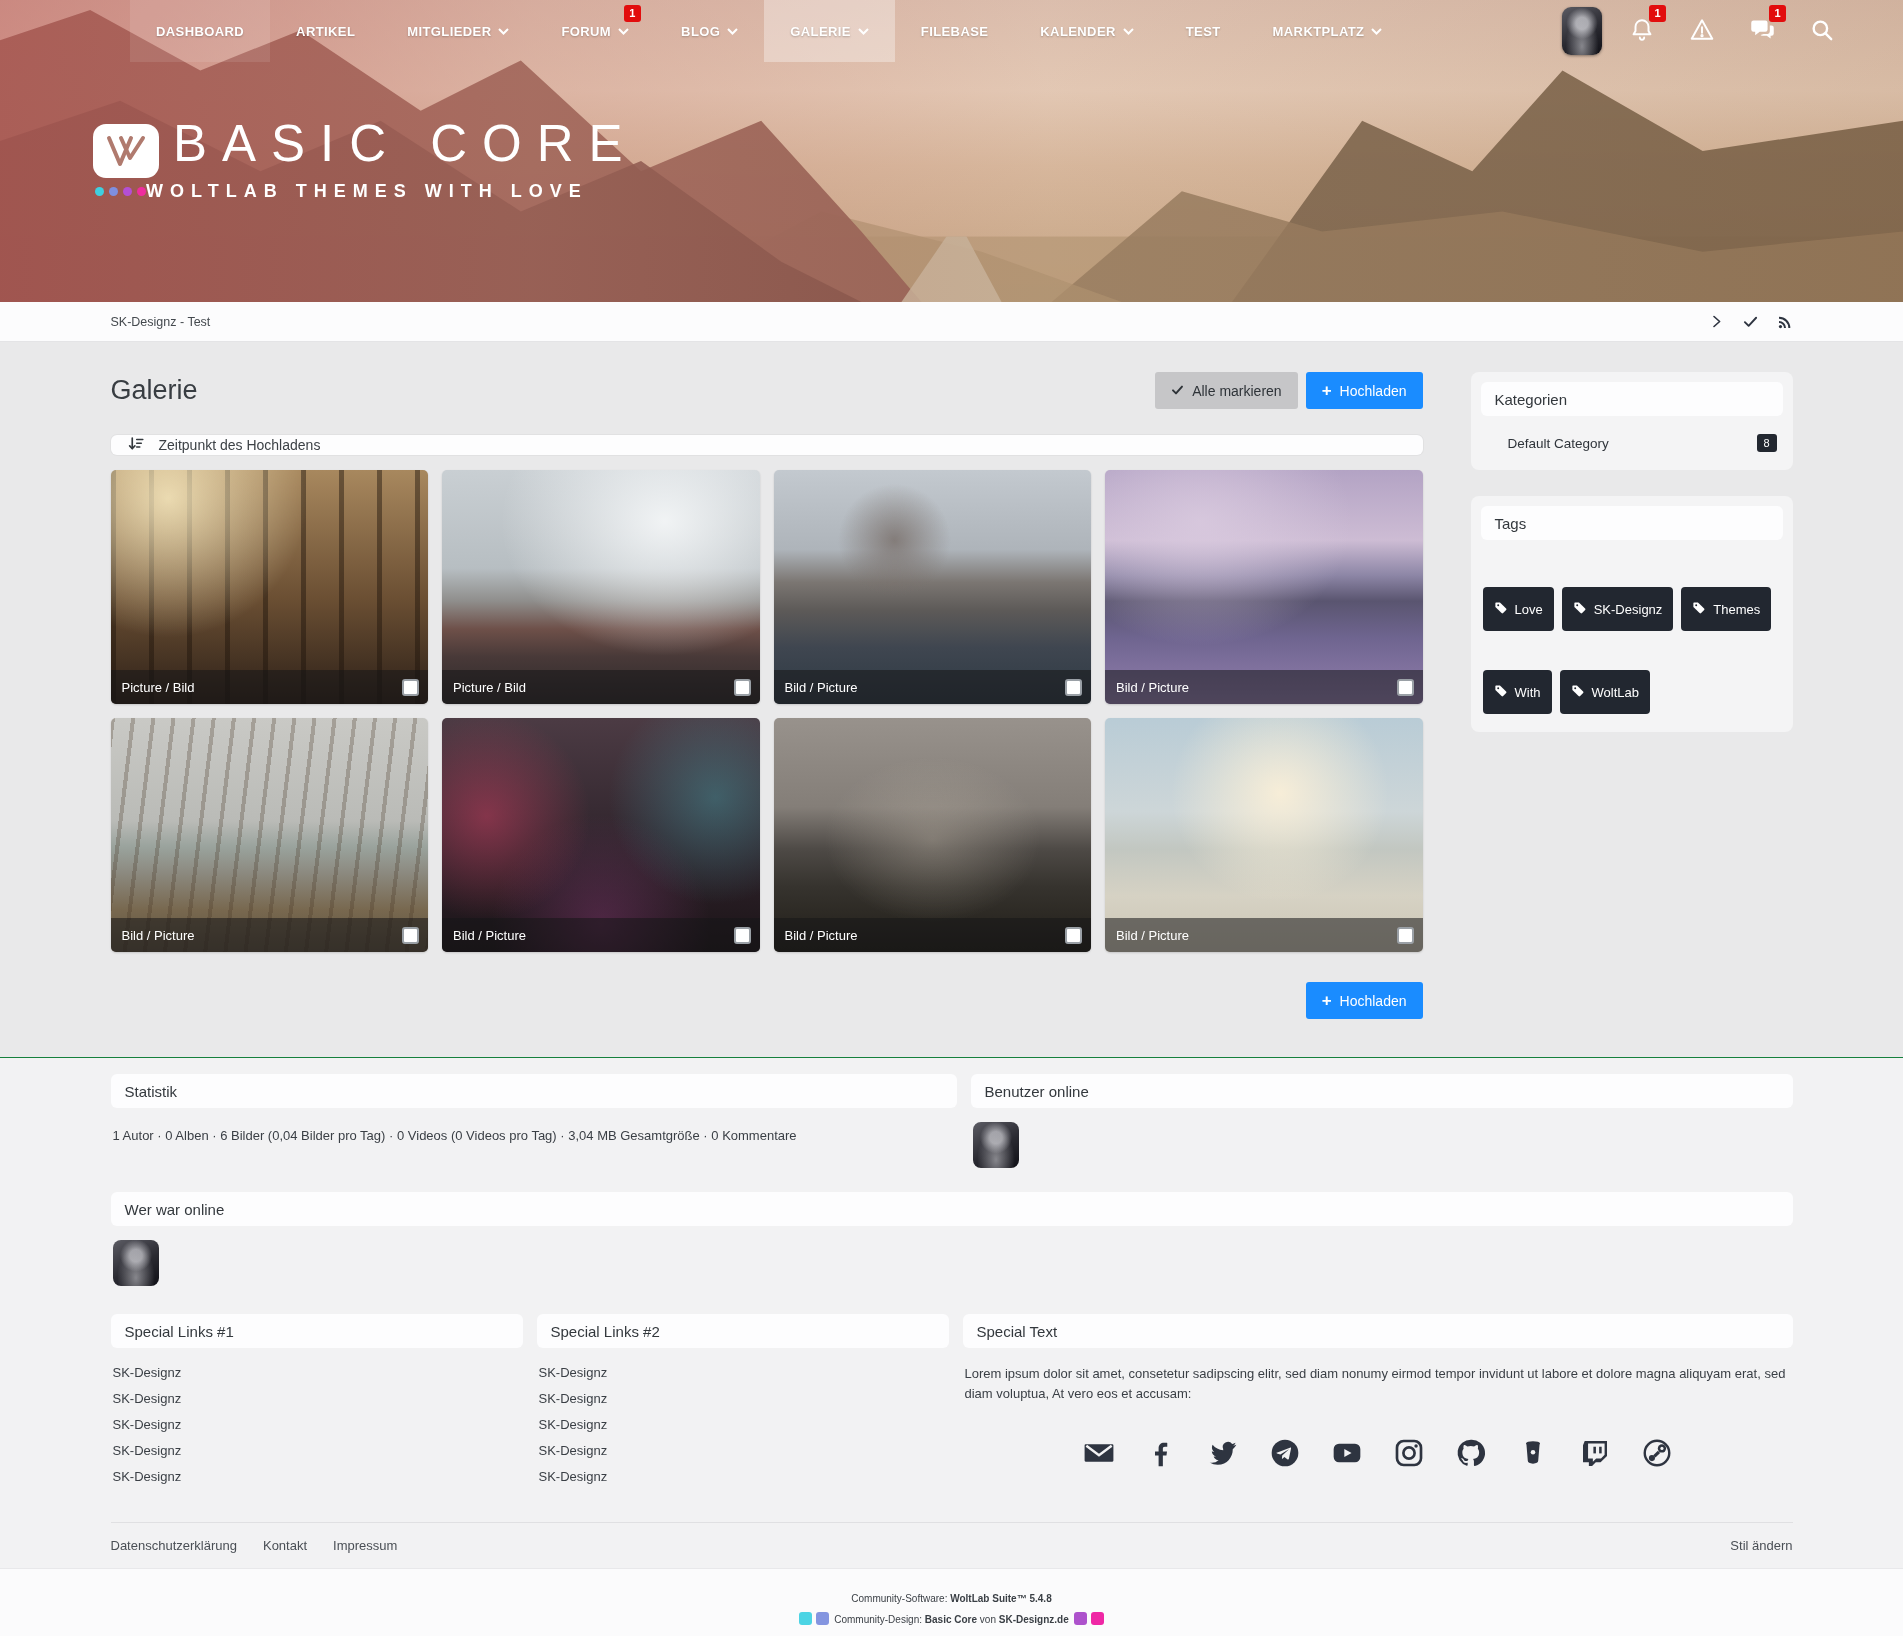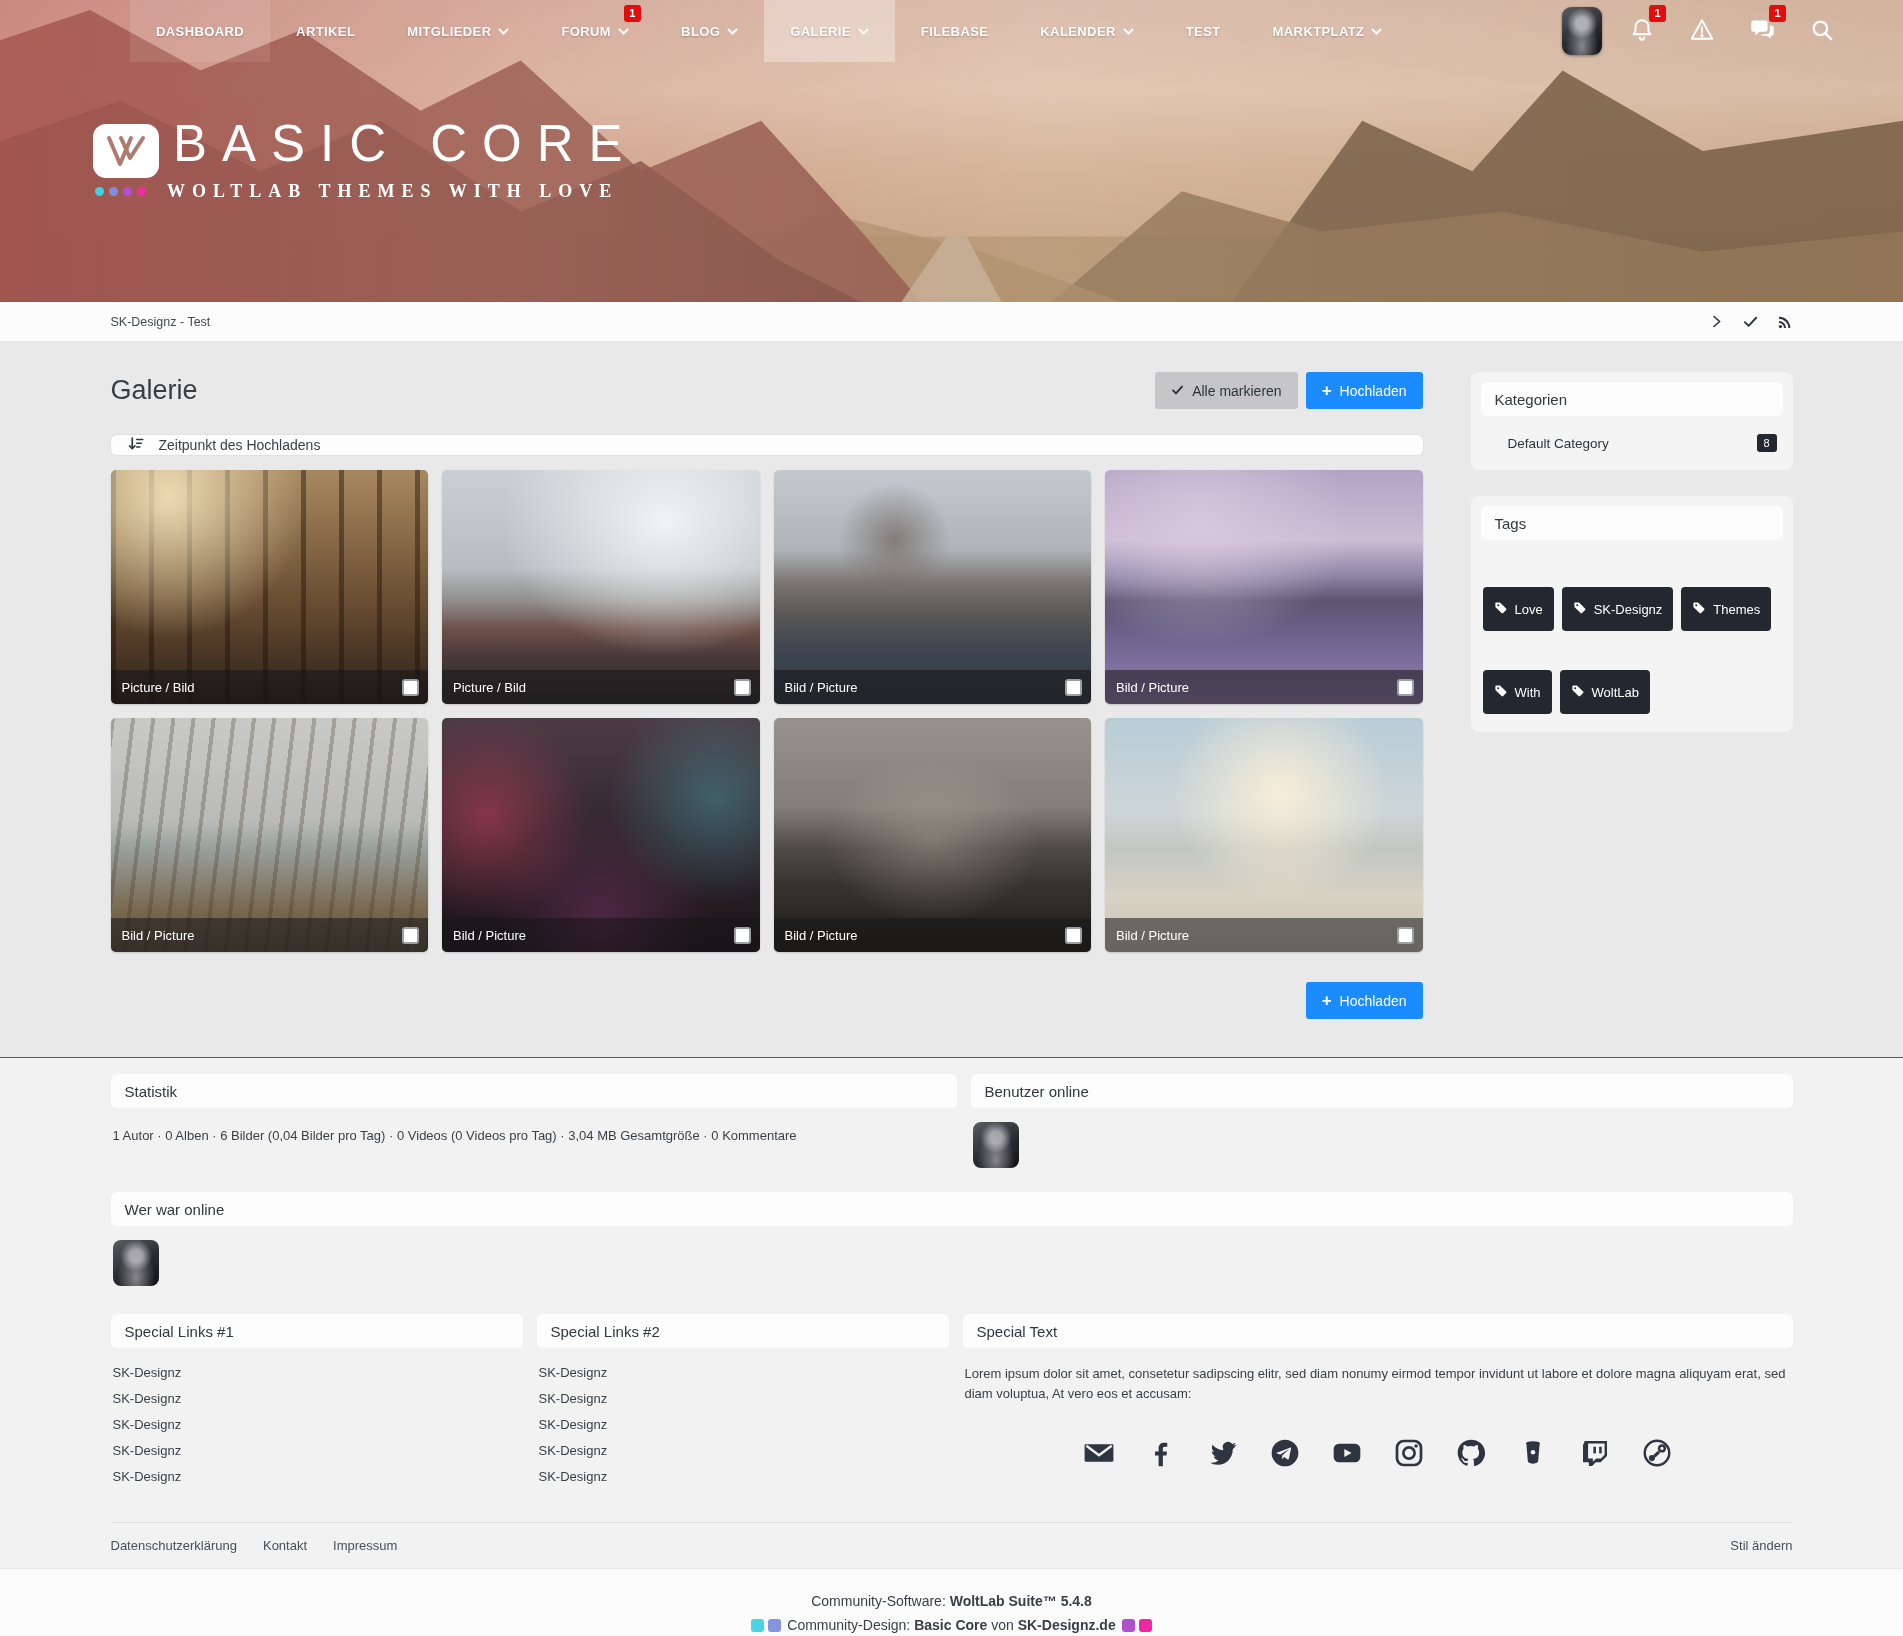--- a/index.html
+++ b/index.html
@@ -65,21 +65,21 @@
   .hero-brand { position:absolute; left:93px; top:118px; z-index:4; display:flex; align-items:flex-start; }
   .brand-logo-box {
     width:66px; height:54px; background:#fff; border-radius:13px;
     display:flex; align-items:center; justify-content:center; margin-top:6px;
   }
   .brand-text-wrap { margin-left:14px; }
   .brand-title {
     color:#fff; font-size:51px; font-weight:400; letter-spacing:15px; line-height:1;
     white-space:nowrap;
   }
-  .brand-sub { display:flex; align-items:center; gap:21px; margin-top:12px;font-family:Liberation Serif, serif; }
+  .brand-sub { display:flex; align-items:center; gap:0; margin-top:12px; }
   .brand-dots { display:flex; gap:5px; margin-left:-78px; }
   .brand-dots i { width:9px; height:9px; border-radius:50%; display:block; }
   .dot-1{background:#3fd0e0;} .dot-2{background:#7e8fe0;} .dot-3{background:#b44fd4;} .dot-4{background:#ef2d9f;}
   .brand-tagline { color:#fff; font-size:18px; font-weight:700; letter-spacing:7px; white-space:nowrap; }
 
   
   .breadcrumb-bar {
     background:#fcfcfd; height:40px; border-bottom:1px solid #e4e4e6;
     display:flex; align-items:center;
   }
@@ -196,21 +196,21 @@
   .social-row a { display:flex; color:#2e3440; }
 
   .legal-bar {
     border-top:1px solid #e0e0e2; margin-top:20px;
     display:flex; align-items:center; justify-content:space-between; height:46px;
   }
   .legal-links { display:flex; gap:26px; }
   .legal-bar a { font-size:13px; color:#4a4f55; text-decoration:none; }
 
   .copyright { background:#fbfbfc; border-top:1px solid #e8e8ea; padding:16px 0 22px; text-align:center; }
-  .copy-line { font-size:14px; color:#3a3f45; margin-top:8px; }
+  .copy-line { font-size:10px; color:#3a3f45; margin-top:8px; }
   .copy-line b { font-weight:700; }
   .sq { display:inline-block; width:13px; height:13px; border-radius:3px; vertical-align:-2px; margin:0 2px; }
   .sq-cyan{background:#4cd4e4;} .sq-peri{background:#8495e0;} .sq-purple{background:#ad52cc;} .sq-magenta{background:#ef27a5;}
   .design-link { color:#3a3f45; text-decoration:none; font-weight:700; }
 </style>
 </head>
 <body>
 
 <header class="hero">
   <svg class="hero-mountains" viewBox="0 0 1900 300" preserveAspectRatio="none" aria-hidden="true">

